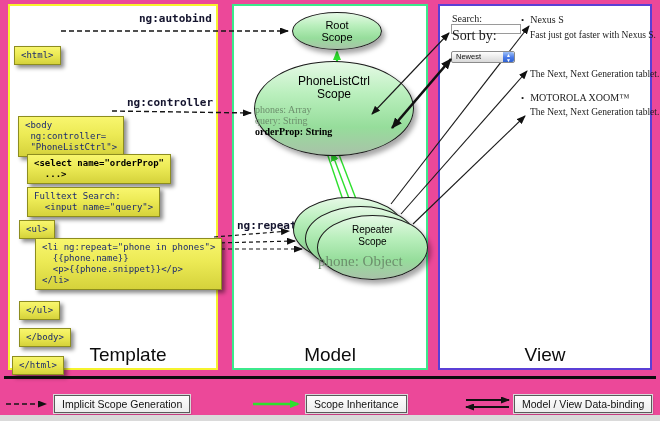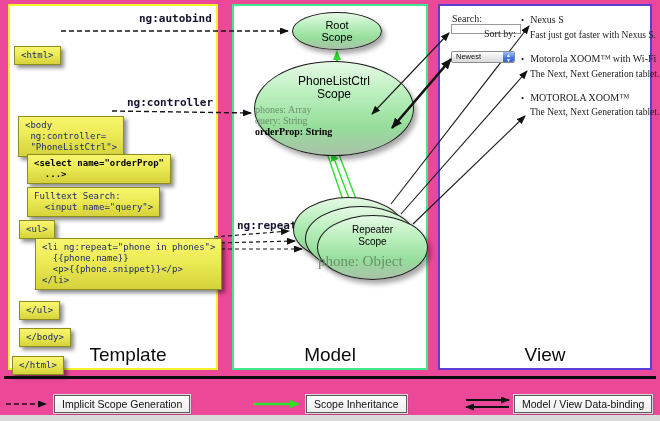--- a/index.html
+++ b/index.html
@@ -137,34 +137,31 @@
   <div class="scope" style="left:293px;top:197px;width:111px;height:65px;"></div>
   <div class="scope" style="left:305px;top:206px;width:111px;height:65px;"></div>
   <div class="scope" style="left:317px;top:215px;width:111px;height:65px;">
     <div class="scope-title" style="top:8px;font-size:10px;line-height:12px;">Repeater
 Scope</div>
     <div class="scope-props prop-grey" style="top:40px;font-size:15px;">phone: Object</div>
   </div>
 
   <div class="viewtext" style="left:452px;top:13px;font-size:10px;">Search:</div>
   <div class="vinput" style="left:451px;top:24px;width:70px;height:10px;"></div>
-  <div class="viewtext" style="left:452px;top:28px;font-size:10px;margin-left:32px;">Sort by:</div>
+  <div class="viewtext" style="left:452px;top:28px;font-size:14px;">Sort by:</div>
   <div class="vselect" style="left:451px;top:51px;width:64px;height:12px;">
     <span>Newest</span>
     <span class="cap">▲<br>▼</span>
   </div>
 
   <div class="viewtext vitem-name" style="left:521px;top:14px;">
     <span class="bullet">•</span><span>Nexus S</span>
   </div>
   <div class="viewtext vitem-desc" style="left:530px;top:30px;">Fast just got faster with Nexus S.</div>
 
-  <div class="viewtext vitem-name" style="left:521px;top:53px;">
-    <span class="bullet">•</span><span>Motorola XOOM™ with Wi-Fi</span>
-  </div>
   <div class="viewtext vitem-desc" style="left:530px;top:69px;">The Next, Next Generation tablet.</div>
 
   <div class="viewtext vitem-name" style="left:521px;top:92px;">
     <span class="bullet">•</span><span>MOTOROLA XOOM™</span>
   </div>
   <div class="viewtext vitem-desc" style="left:530px;top:107px;">The Next, Next Generation tablet.</div>
 
   <div class="col-label" style="left:68px;">Template</div>
   <div class="col-label" style="left:270px;">Model</div>
   <div class="col-label" style="left:485px;">View</div>

